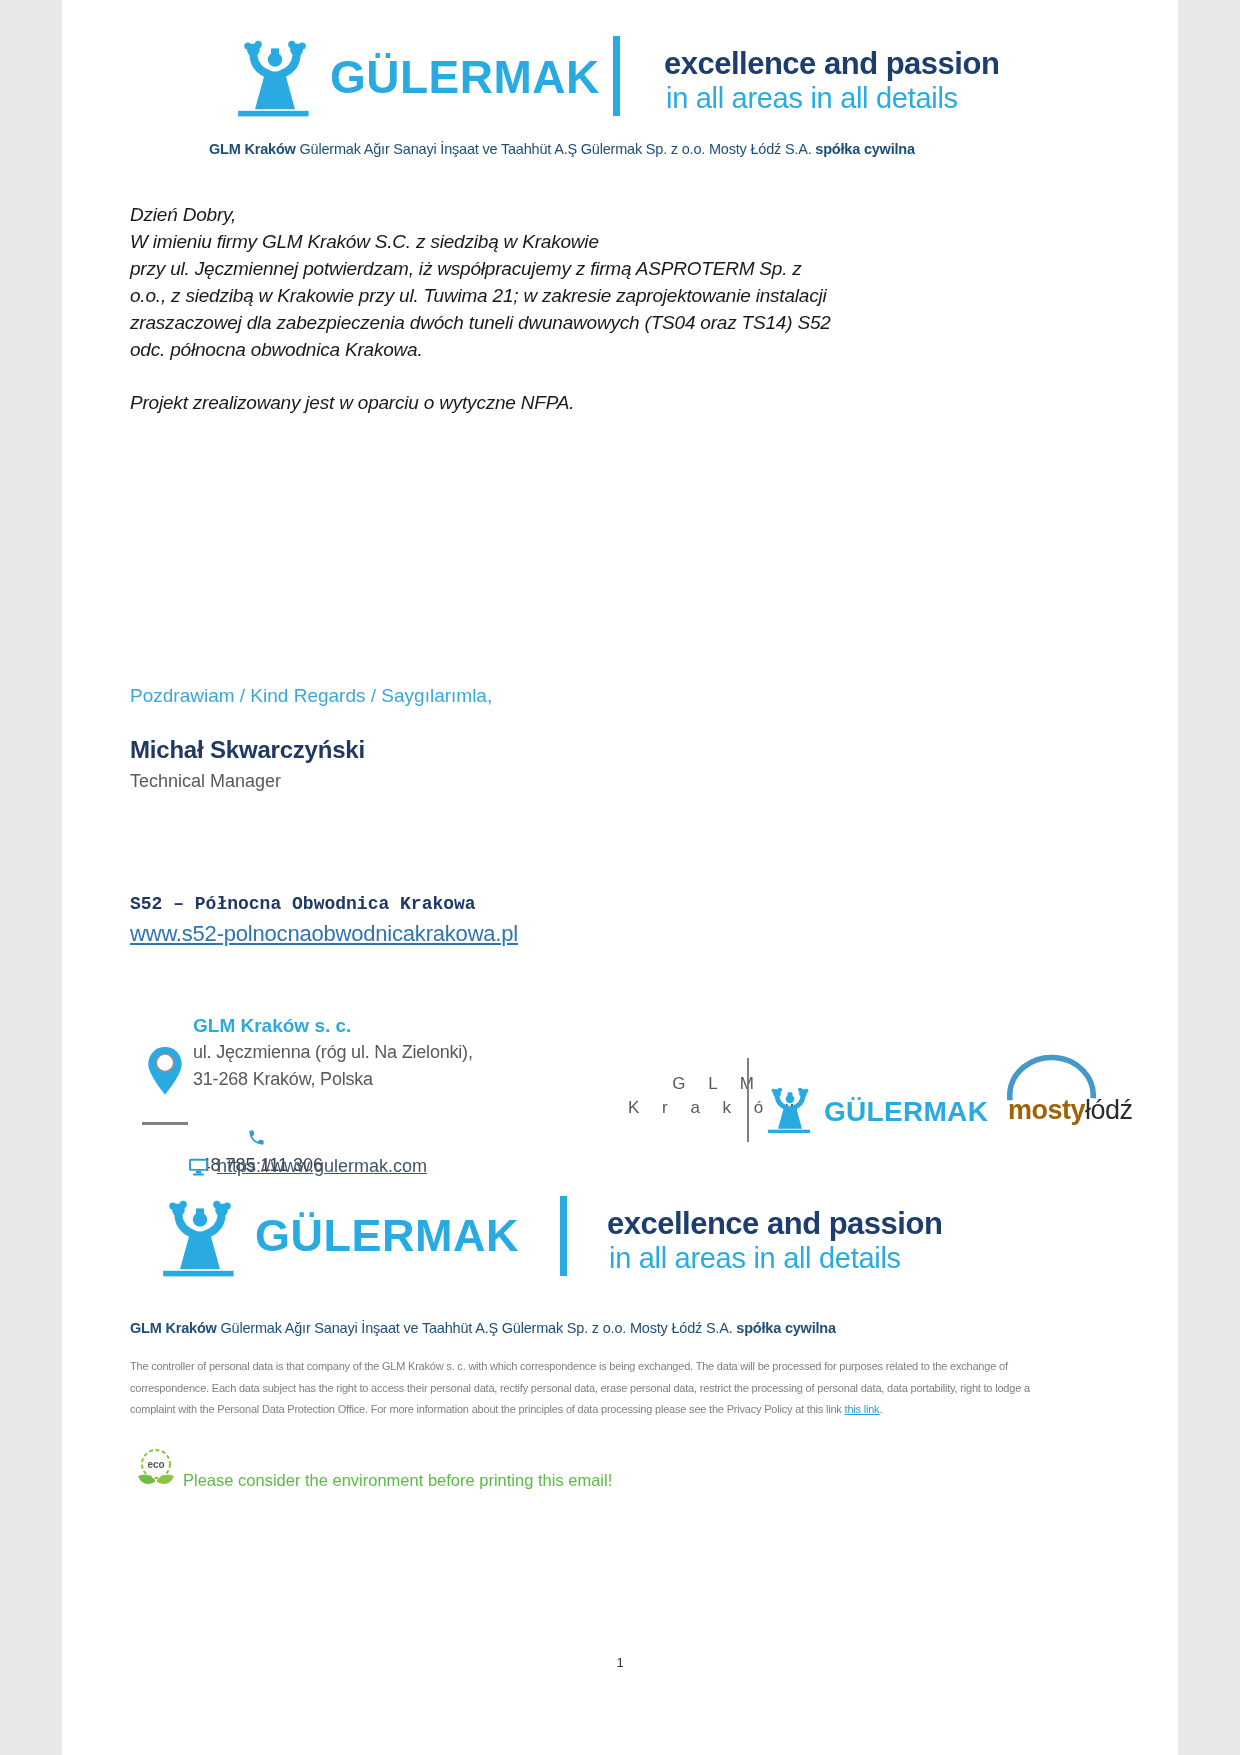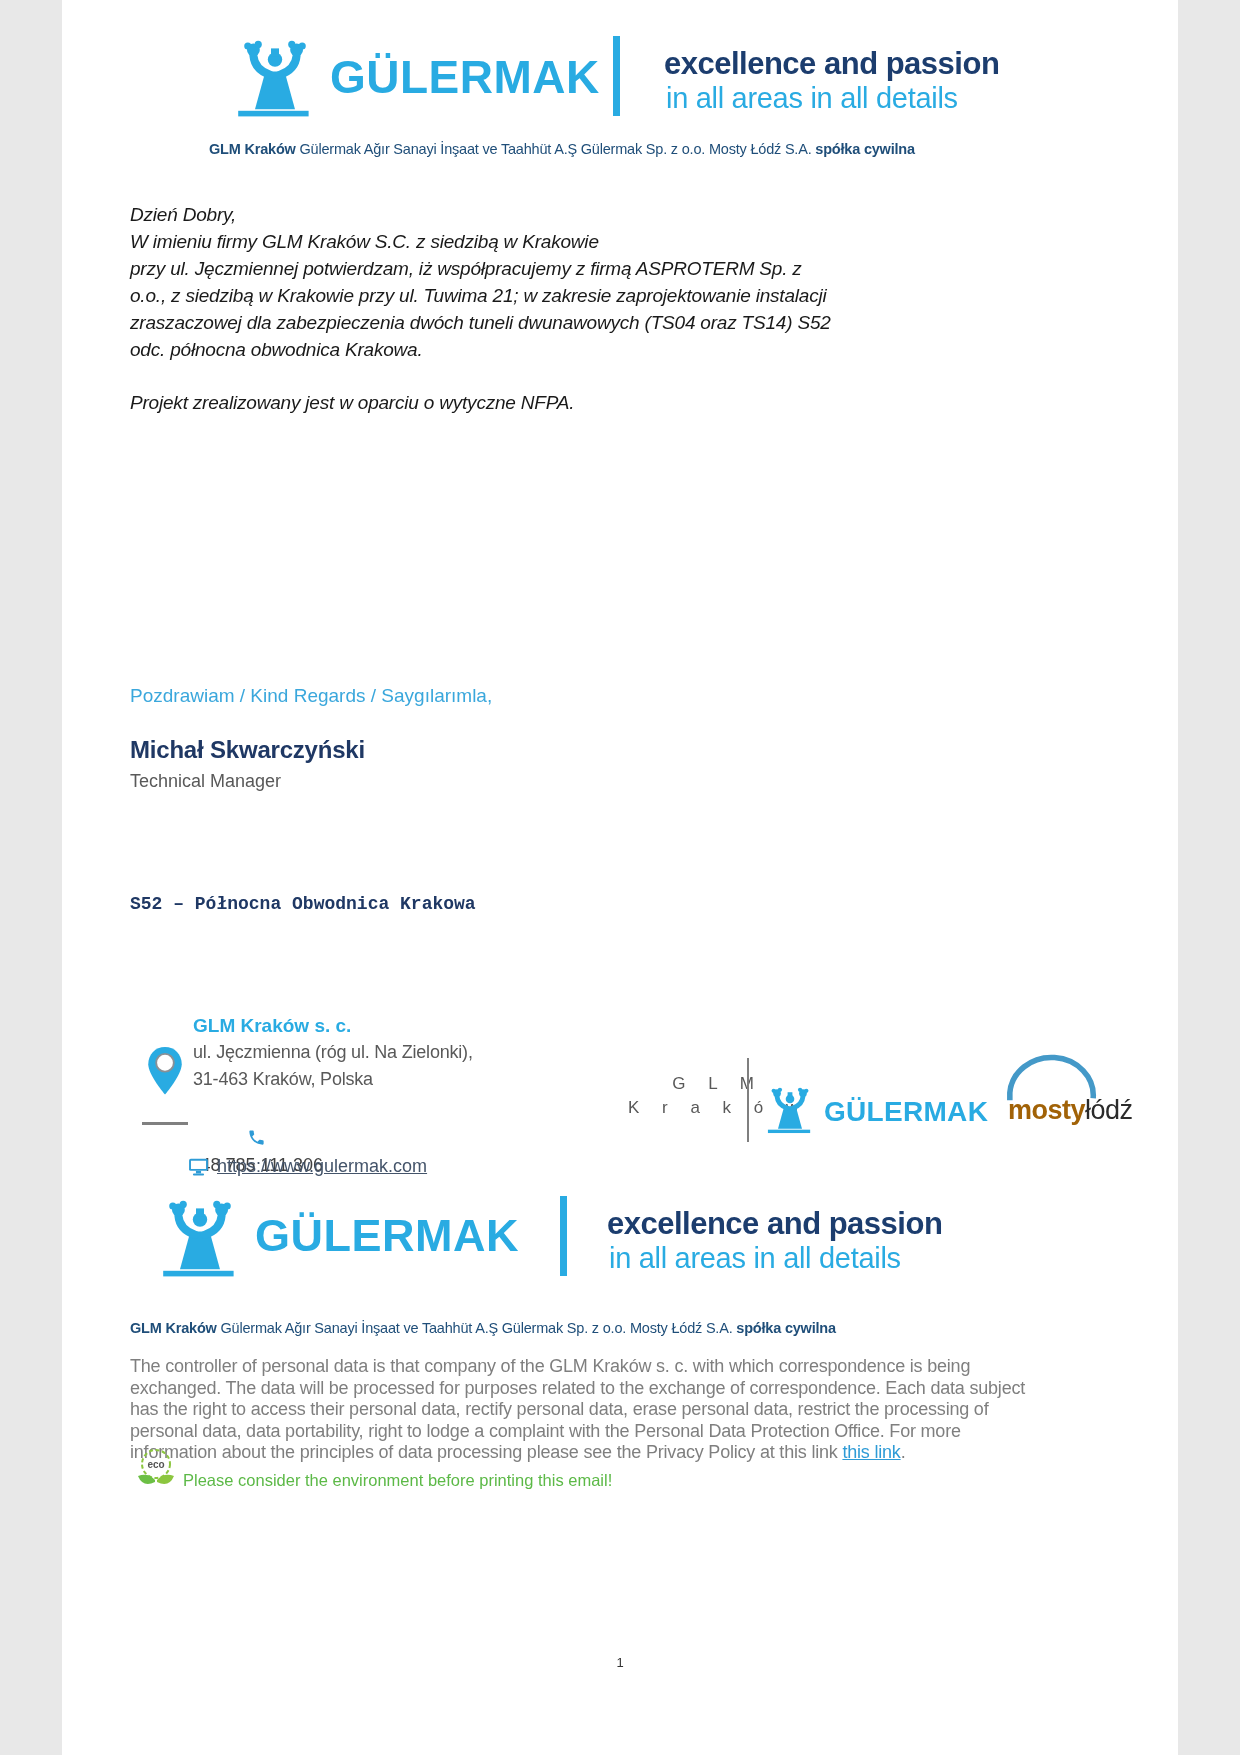--- a/index.html
+++ b/index.html
@@ -38,21 +38,21 @@
   a.web-link { color:#44546A; font-size:18px; text-decoration:underline; }
 
   .glm-textlogo { color:#595959; font-size:17px; letter-spacing:9px; text-align:center; line-height:24px; white-space:nowrap; }
   .sm-brand { font-weight:700; color:#29ABE2; font-size:28px; letter-spacing:0.3px; }
   .mosty-bold { font-weight:700; color:#a16207; font-size:27px; letter-spacing:-0.5px; }
   .mosty-light { font-weight:300; color:#2b2b2b; font-size:27px; letter-spacing:-0.5px; }
 
   .brand-text-sm { font-weight:700; color:#29ABE2; font-size:45px; letter-spacing:0.5px; }
 
   .disclaimer {
-    width:915px; font-size:18px; line-height:21.5px; color:#7F7F7F; letter-spacing:-0.2px;
+    width:915px; font-size:11px; line-height:21.5px; color:#7F7F7F; letter-spacing:-0.2px;
   }
   .disclaimer a { color:#2E9BD6; text-decoration:underline; }
   .eco-msg { color:#5CB947; font-size:16.5px; }
   .page-num { width:100%; text-align:center; font-size:13px; color:#333333; }
 </style>
 </head>
 <body>
 
 <div id="page">
 
@@ -89,32 +89,33 @@
 o.o., z siedzibą w Krakowie przy ul. Tuwima 21; w zakresie zaprojektowanie instalacji
 zraszaczowej dla zabezpieczenia dwóch tuneli dwunawowych (TS04 oraz TS14) S52
 odc. północna obwodnica Krakowa.</div>
   <div class="abs letter-par" style="left:68px; top:389px;">Projekt zrealizowany jest w oparciu o wytyczne NFPA.</div>
 
   <div class="abs closing" style="left:68px; top:685px;">Pozdrawiam / Kind Regards / Saygılarımla,</div>
   <div class="abs sig-name" style="left:68px; top:736px;">Michał Skwarczyński</div>
   <div class="abs sig-title" style="left:68px; top:771px;">Technical Manager</div>
 
   <div class="abs s52-head" style="left:68px; top:894px;">S52 – Północna Obwodnica Krakowa</div>
+  <a class="abs s52-url" style="left:68px; top:921px;">www.s52-polnocnaobwodnicakrakowa.pl</a>
 
   <div class="abs" style="left:84px; top:1046px; width:38px; height:54px;">
     <svg viewBox="0 0 40 58" width="38" height="54">
       <path d="M20,1 C9.5,1 2,9 2,19.5 C2,31 20,52 20,52 C20,52 38,31 38,19.5 C38,9 30.5,1 20,1 Z" fill="#29ABE2"></path>
       <circle cx="20" cy="18" r="9.5" fill="#ffffff" stroke="#8a9096" stroke-width="2"></circle>
     </svg>
   </div>
   <div class="abs" style="left:80px; top:1122px; width:46px; height:3px; background:#808080;"></div>
 
   <div class="abs contact-company" style="left:131px; top:1015px;">GLM Kraków s. c.</div>
   <div class="abs contact-line" style="left:131px; top:1042px;">ul. Jęczmienna (róg ul. Na Zielonki),</div>
-  <div class="abs contact-line" style="left:131px; top:1069px;">31-463 Kraków, Polska</div>
+  <div class="abs contact-line" style="left:131px; top:1069px;">31-268 Kraków, Polska</div>
 
   <div class="abs contact-row" style="left:128px; top:1128px;flex-direction:column;">
     <span style="display:inline-flex;">
       <svg viewBox="0 0 24 24" width="19" height="19">
         <path fill="#2E9BD6" d="M6.62,10.79 C8.06,13.62 10.38,15.94 13.21,17.38 L15.41,15.18 C15.69,14.9 16.08,14.82 16.43,14.93 C17.55,15.3 18.75,15.5 20,15.5 C20.55,15.5 21,15.95 21,16.5 V20 C21,20.55 20.55,21 20,21 C10.61,21 3,13.39 3,4 C3,3.45 3.45,3 4,3 H7.5 C8.05,3 8.5,3.45 8.5,4 C8.5,5.25 8.7,6.45 9.07,7.57 C9.18,7.92 9.1,8.31 8.82,8.59 L6.62,10.79 Z"></path>
       </svg>
     </span>
     <span class="phone-text">+48 785 111 306</span>
   </div>
 

